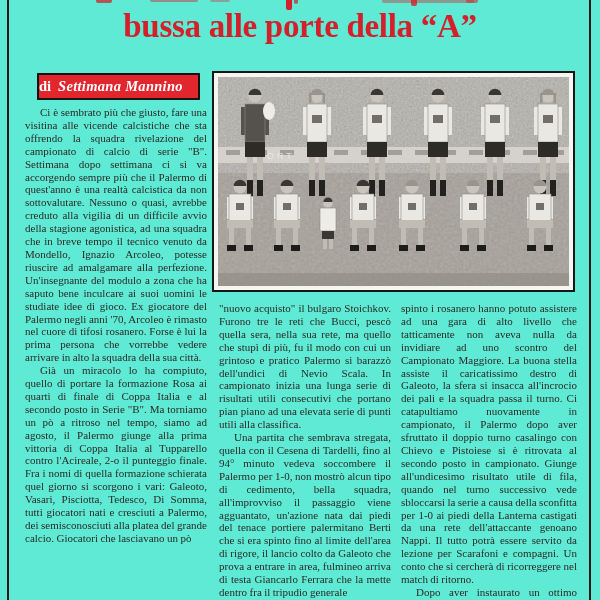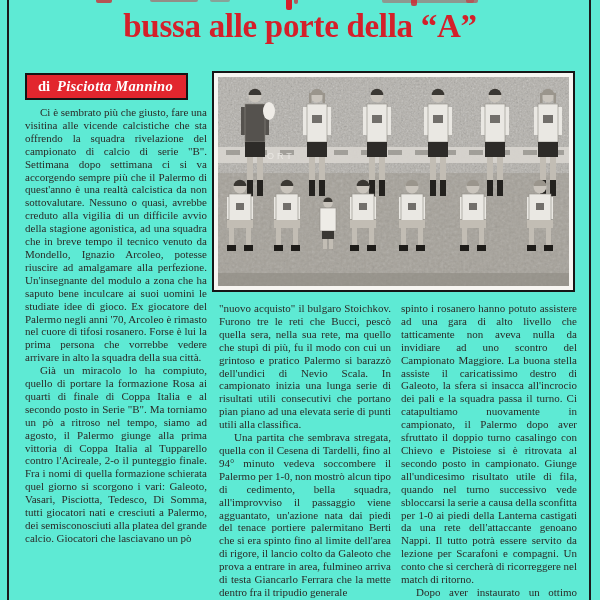--- a/index.html
+++ b/index.html
@@ -12,23 +12,23 @@
   .edge.left{left:7px;width:2px;}
   .edge.right{left:589px;width:2px;}
   #cut-line{position:absolute;left:0;top:0;width:600px;height:12px;}
   #cut-line .frag{position:absolute;top:0;border-radius:0 0 2px 2px;}
   .headline{
     position:absolute;left:0;right:0;top:8px;margin:0;
     text-align:center;font-size:33px;font-weight:bold;letter-spacing:-0.3px;
     transform:scaleY(1.04);
   }
   .byline{
-    position:absolute;left:25px;top:73px;width:163px;height:27px;
+    position:absolute;left:37px;top:73px;width:163px;height:27px;
     border:2px solid #141414;box-sizing:border-box;
-    display:flex;align-items:center;padding-left:11px;
+    display:flex;align-items:center;
     color:#ffffff;font-size:14.5px;font-weight:bold;white-space:nowrap;
   }
   .byline .name{font-style:italic;margin-left:7px;letter-spacing:0.3px;}
   .photo-frame{
     position:absolute;left:212px;top:71px;width:363px;height:221px;
     box-sizing:border-box;border:2px solid #161616;background:#f7f5f1;
     padding:4px;
   }
   .photo-frame svg{display:block;width:100%;height:100%;}
   .col{
@@ -58,21 +58,21 @@
       <div class="frag" style="left: 294px; width: 4px; height: 4px; background: rgb(212, 32, 42); opacity: 0.7;"></div>
       <div class="frag" style="left: 382px; width: 92px; height: 3px; background: rgb(212, 32, 42); opacity: 0.4;"></div>
       <div class="frag" style="left: 411px; width: 6px; height: 6px; background: rgb(212, 32, 42); opacity: 0.8;"></div>
       <div class="frag" style="left: 466px; width: 12px; height: 3px; background: rgb(212, 32, 42); opacity: 0.55;"></div>
     </div>
 
   <h1 class="headline" style="color: rgb(212, 32, 42);">bussa alle porte della “A”</h1>
 
   <div class="byline" style="background: rgb(226, 38, 46);">
     <span>di</span>
-    <span class="name">Pisciotta Mannino</span>
+    <span class="name">Settimana Mannino</span>
   </div>
 
   <figure class="photo-frame" style="margin:0">
     <svg viewBox="0 0 351 209" preserveAspectRatio="none" xmlns="http://www.w3.org/2000/svg">
     <defs>
       <filter id="fCrowd" x="0" y="0" width="100%" height="100%">
         <feTurbulence type="fractalNoise" baseFrequency="0.55" numOctaves="2" seed="7"></feTurbulence>
         <feColorMatrix type="saturate" values="0"></feColorMatrix>
       </filter>
       <filter id="fGrass" x="0" y="0" width="100%" height="100%">

